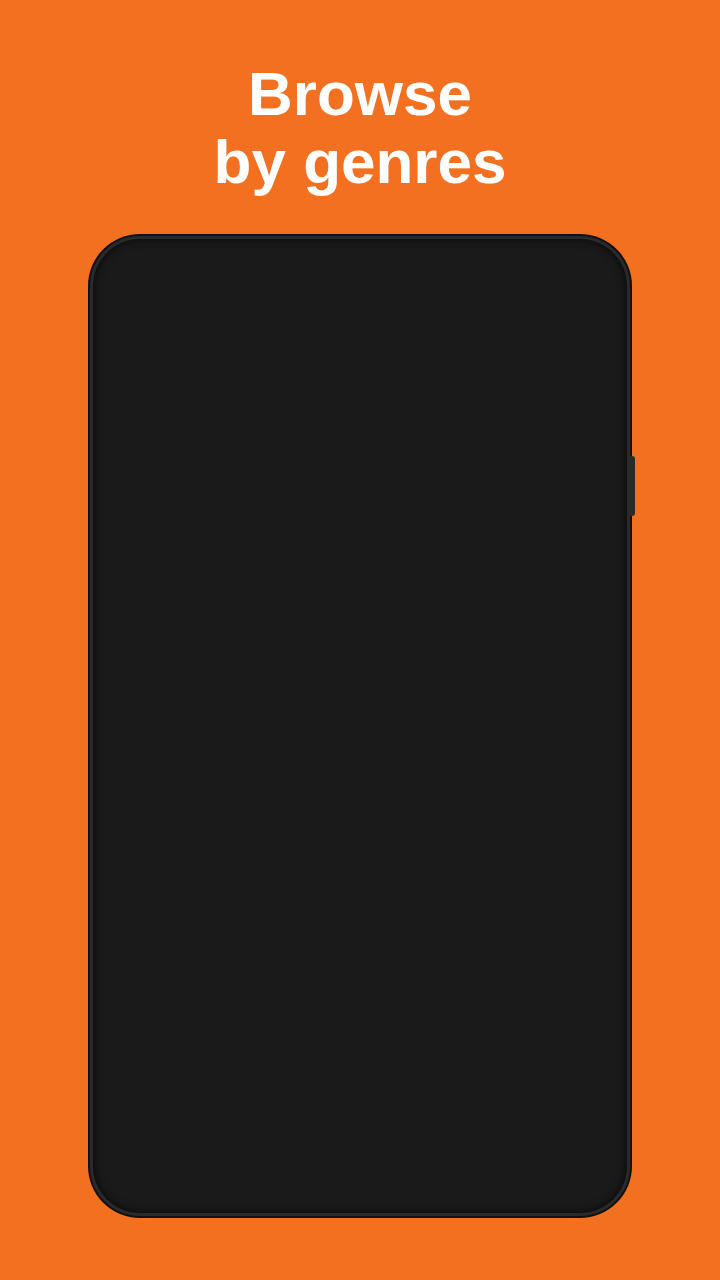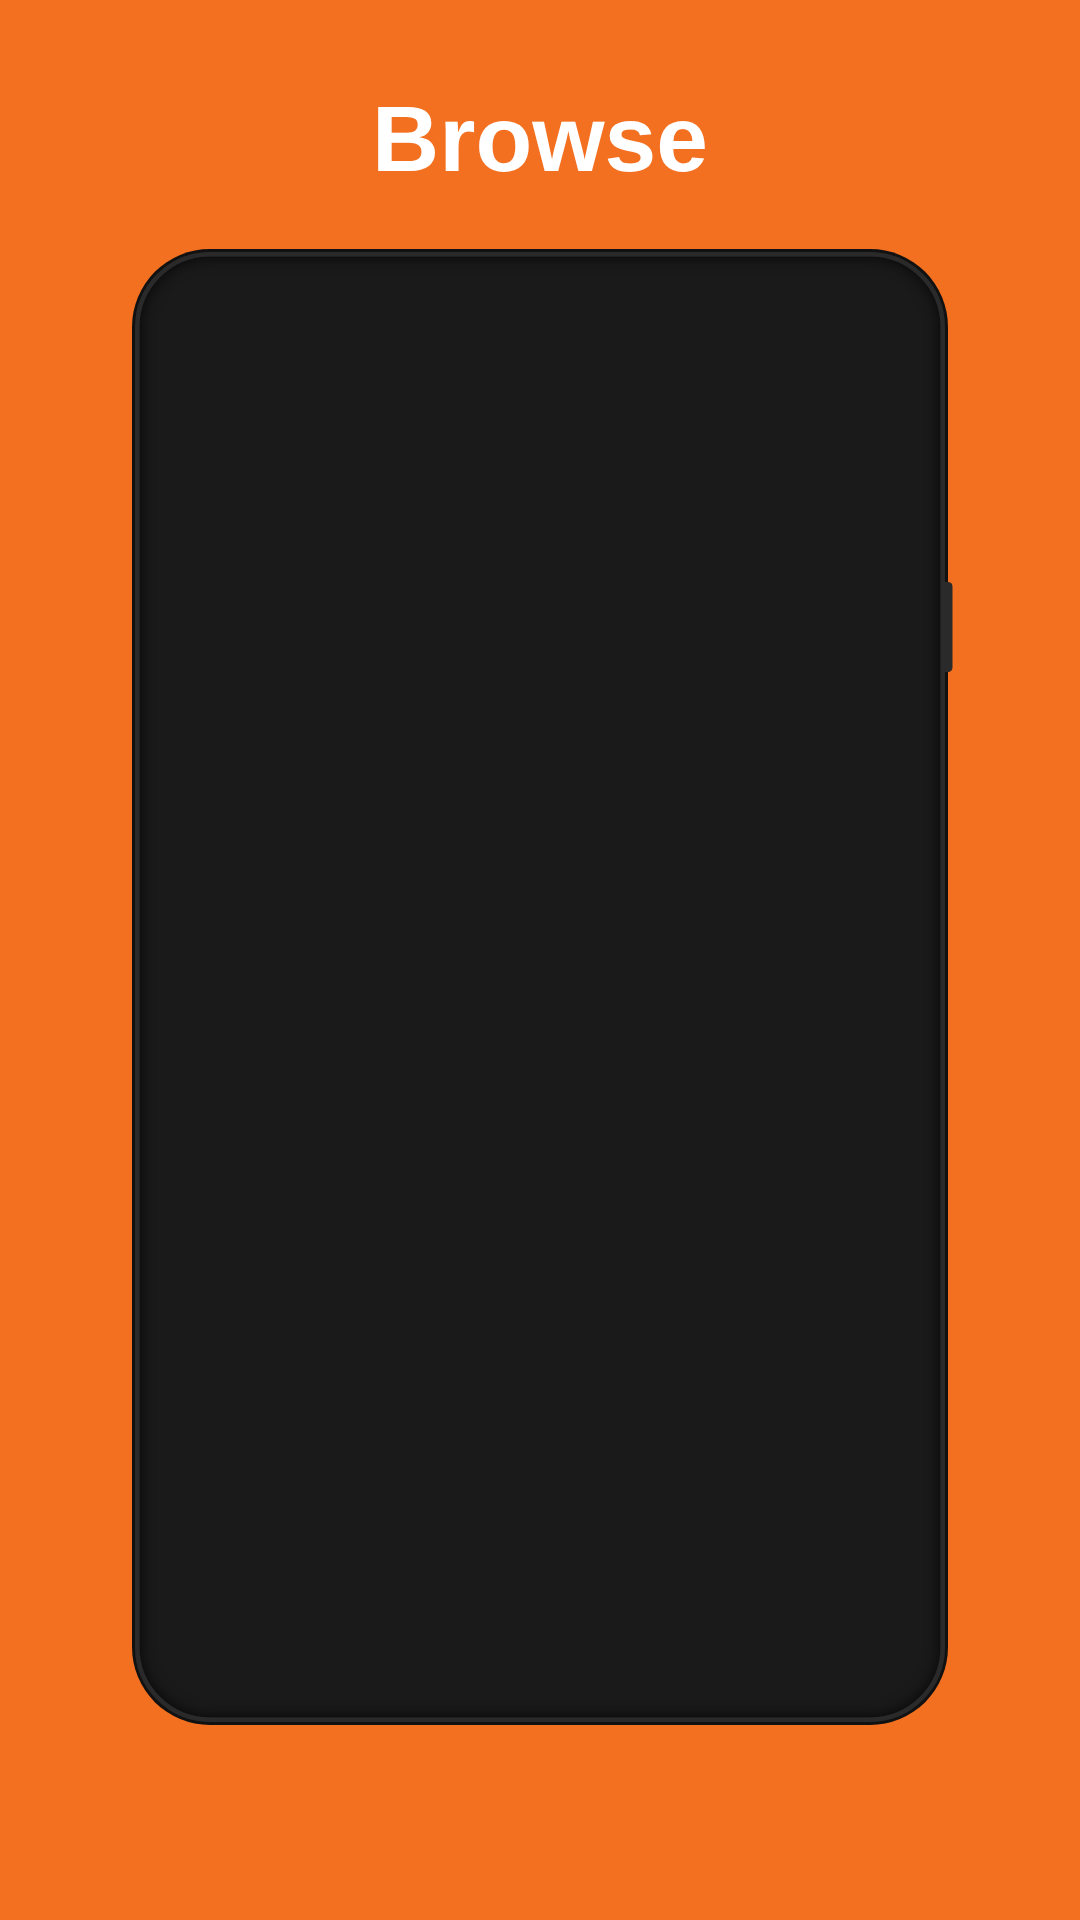--- a/index.html
+++ b/index.html
@@ -262,20 +262,21 @@
       flex-direction: column;
       height: 100%;
     }
   </style>
 </head>
 <body>
 
 <div class="promo-header">
   <div class="promo-title">
     <div>Browse</div>
+    <div>by genres</div>
   </div>
 </div>
 
 <div class="phone-wrapper">
 
   <div class="phone-frame"></div>
   <div class="phone-notch"></div>
   <div class="phone-side-btn"></div>
 
   <div class="phone-screen">

